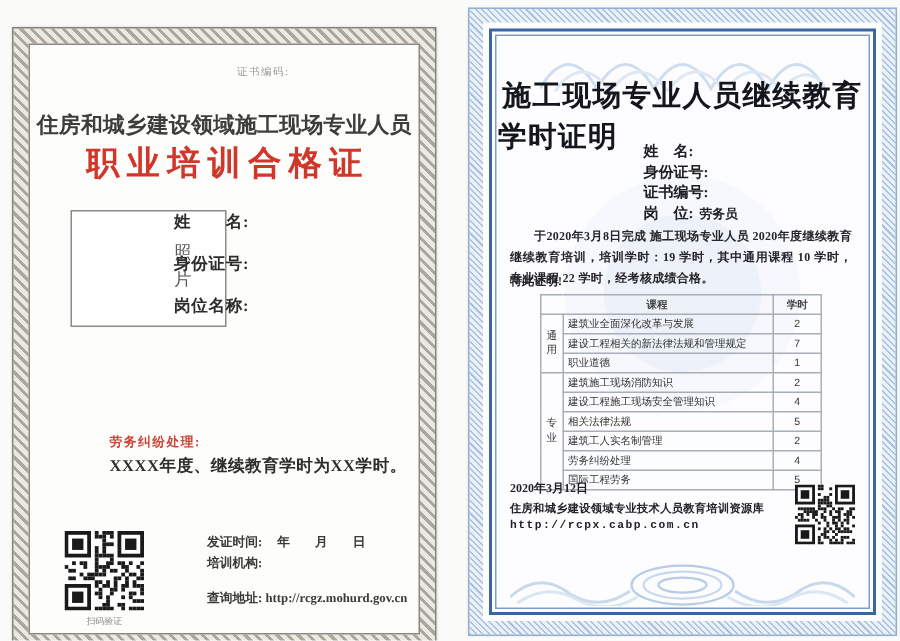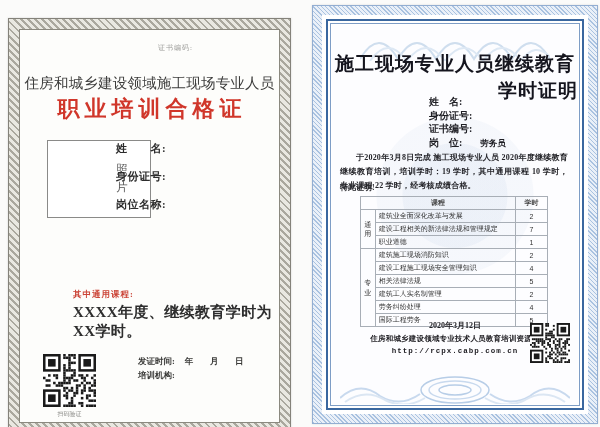--- a/index.html
+++ b/index.html
@@ -8,32 +8,32 @@
 
   
   .cert-left{position:absolute;left:8px;top:18px;width:281px;height:414px;
     border:1px solid #84827a;
     background:repeating-linear-gradient(45deg,#aaa89e 0 2px,#e9e8e1 2px 5px);
     box-shadow:0 0 2px rgba(0,0,0,.15);}
   .cl-paper{position:absolute;left:10px;top:10px;right:10px;bottom:10px;
     background:#fdfdfb;border:1px solid #8b897f;}
   .cl-code{position:absolute;left:138px;top:13px;font-size:7px;color:#9b9b98;letter-spacing:1px;}
   .cl-title1{position:absolute;left:0;top:44px;width:100%;text-align:center;
-    font-size:14.5px;font-weight:400;color:#3d3d3c;letter-spacing:.2px;}
+    font-size:14.5px;font-weight:700;color:#3d3d3c;letter-spacing:.2px;}
   .cl-title2{position:absolute;left:0;top:64px;width:100%;text-align:center;
     font-size:22px;font-weight:800;color:#d0362a;letter-spacing:5px;text-indent:5px;}
   .cl-photo{position:absolute;left:27px;top:110px;width:56px;height:76px;
     border:1px solid #8a8a88;background:#fff;display:flex;align-items:center;justify-content:center;padding-left:46px;}
   .cl-photo span{width:1.1em;font-size:11.5px;color:#555;line-height:1.55;word-break:break-all;text-align:center;}
   .cl-fields{position:absolute;left:96px;top:104px;}
   .cl-field{height:28px;line-height:28px;font-size:11px;font-weight:600;color:#2c2c2c;letter-spacing:.5px;}
   .cl-body{position:absolute;left:26px;top:194px;width:208px;font-size:12.5px;font-weight:700;
     color:#222;line-height:2.05;text-indent:1.7em;letter-spacing:.8px;}
   .cl-ce-label{position:absolute;left:53px;top:259px;font-size:8.5px;font-weight:700;color:#cb4437;letter-spacing:1px;}
-  .cl-ce-text{position:absolute;left:53px;top:273px;font-size:15px;font-weight:700;color:#2e2e2e;letter-spacing:.4px;}
+  .cl-ce-text{position:absolute;left:53px;top:273px;font-size:11px;font-weight:700;color:#2e2e2e;letter-spacing:.4px;}
   .qr-left{position:absolute;left:23px;top:324px;width:53px;height:53px;background:#fff;}
   .cl-qr-caption{position:absolute;left:23px;top:379px;width:53px;text-align:center;font-size:7px;color:#8c8c88;transform:scale(.85);}
   .cl-info{position:absolute;left:118px;top:324px;font-size:8.5px;font-weight:700;color:#3a3a38;}
   .cl-info .row{height:14px;line-height:14px;white-space:pre;}
   .cl-info .row.query{margin-top:9px;}
   .cl-blank{margin-left:10px;letter-spacing:2px;}
 
   
   .cert-right{position:absolute;left:312px;top:5px;width:284px;height:417px;
     background:repeating-linear-gradient(45deg,#a9c2e0 0 1px,#eaf0f8 1px 3px);
@@ -41,37 +41,37 @@
   .cr-gap{position:absolute;left:9px;top:9px;right:9px;bottom:9px;background:#fff;}
   .cr-frame{position:absolute;left:4px;top:4px;right:4px;bottom:4px;border:2px solid #3a679f;padding:2px;}
   .cr-frame-in{position:absolute;left:2px;top:2px;right:2px;bottom:2px;border:1px solid #7e9dc6;}
   .cr-paper{position:absolute;left:1px;top:1px;right:1px;bottom:1px;background:#fdfdff;overflow:hidden;
     background-image:radial-gradient(circle at 50% 45%,rgba(160,185,218,.10) 0 52px,transparent 53px),
                      radial-gradient(circle at 50% 45%,rgba(160,185,218,.08) 60px 78px,transparent 79px);}
   .rt-lace{position:absolute;left:50%;top:-4px;transform:translateX(-50%);}
   .rt-flourish{position:absolute;left:50%;bottom:0;transform:translateX(-50%);}
   .rt-title1{position:absolute;left:0;top:26px;width:100%;text-align:center;
     font-family:"Liberation Sans",sans-serif;font-size:19px;font-weight:800;color:#15151e;letter-spacing:1px;}
-  .rt-title2{position:absolute;left:0;top:53px;width:100%;text-align:right;
+  .rt-title2{position:absolute;left:0;top:53px;width:100%;text-align:left;
     font-family:"Liberation Sans",sans-serif;font-size:19px;font-weight:800;color:#15151e;letter-spacing:1px;}
   .rt-fields{position:absolute;left:97px;top:70px;}
   .rt-field{height:13.5px;line-height:13.5px;font-size:10px;font-weight:700;color:#1e1e24;}
-  .rt-field .val{font-size:8.5px;font-weight:600;margin-left:18px;}
+  .rt-field .val{font-size:8.5px;font-weight:600;margin-left:4px;}
   .rt-body{position:absolute;left:8px;top:126px;width:228px;font-size:8px;font-weight:600;
     color:#25252a;line-height:1.75;text-indent:2em;text-align:justify;letter-spacing:.2px;}
   .rt-attest{position:absolute;left:8px;top:157px;font-size:8px;font-weight:600;color:#25252a;}
   .rt-table{position:absolute;left:28px;top:171px;width:188px;border-collapse:collapse;
     font-family:"Liberation Sans",sans-serif;}
   .rt-table th,.rt-table td{border:1px solid #a8aeb6;padding:0 3px;height:12px;
     font-size:7px;color:#333;font-weight:500;}
   .rt-table th{text-align:center;font-weight:600;color:#444;}
   .rt-group{width:12px;text-align:center;line-height:1.3;word-break:break-all;padding:0 1px !important;color:#444;}
   .rt-course{width:140px;text-align:left;}
   .rt-hours{width:26px;text-align:center;}
-  .rt-bottom{position:absolute;left:8px;top:294px;width:230px;text-align:center;color:#222126;}
+  .rt-bottom{position:absolute;left:8px;top:294px;width:230px;text-align:left;color:#222126;}
   .rt-date{font-size:8px;font-weight:700;height:13px;line-height:13px;}
   .rt-org{font-size:7.5px;font-weight:700;height:13px;line-height:13px;letter-spacing:.2px;}
   .rt-url{font-size:7.5px;font-weight:700;height:13px;line-height:13px;letter-spacing:1px;
     font-family:"Liberation Mono",monospace;}
   .qr-right{position:absolute;left:198px;top:298px;width:40px;height:40px;background:#fff;}
 </style>
 </head>
 <body>
 
 <div class="stage">
@@ -82,21 +82,21 @@
       <div class="cl-title1">住房和城乡建设领域施工现场专业人员</div>
       <div class="cl-title2">职业培训合格证</div>
       <div class="cl-photo">
         <span>照片</span>
       </div>
       <div class="cl-fields">
         <div class="cl-field">姓　　名:</div>
         <div class="cl-field">身份证号:</div>
         <div class="cl-field">岗位名称:</div>
       </div>
-      <div class="cl-ce-label">其中通用课程:</div>
+      <div class="cl-ce-label">劳务纠纷处理:</div>
       <div class="cl-ce-text">XXXX年度、继续教育学时为XX学时。</div>
       <svg class="qr qr-left" viewBox="0 0 21 21">
           <rect x="8" y="0" width="1" height="1" fill="#1a1a1a"></rect>
           <rect x="10" y="0" width="1" height="1" fill="#1a1a1a"></rect>
           <rect x="11" y="0" width="1" height="1" fill="#1a1a1a"></rect>
           <rect x="12" y="0" width="1" height="1" fill="#1a1a1a"></rect>
           <rect x="8" y="1" width="1" height="1" fill="#1a1a1a"></rect>
           <rect x="9" y="1" width="1" height="1" fill="#1a1a1a"></rect>
           <rect x="10" y="1" width="1" height="1" fill="#1a1a1a"></rect>
           <rect x="12" y="1" width="1" height="1" fill="#1a1a1a"></rect>
@@ -217,20 +217,21 @@
           <rect x="15" y="1" width="5" height="5" fill="#fff"></rect>
           <rect x="16" y="2" width="3" height="3" fill="#1a1a1a"></rect>
           <rect x="0" y="14" width="7" height="7" fill="#1a1a1a"></rect>
           <rect x="1" y="15" width="5" height="5" fill="#fff"></rect>
           <rect x="2" y="16" width="3" height="3" fill="#1a1a1a"></rect>
         </svg>
       <div class="cl-qr-caption">扫码验证</div>
       <div class="cl-info">
         <div class="row"><span>发证时间:</span><span class="cl-blank">年　 月　 日</span></div>
         <div class="row">培训机构:</div>
+        <div class="row query"><span>查询地址:</span> <span>http://rcgz.mohurd.gov.cn</span></div>
       </div>
     </div>
   </div>
 
   <div class="cert-right">
     <div class="cr-gap">
       <div class="cr-frame">
         <div class="cr-frame-in">
           <div class="cr-paper">
             <svg class="rt-lace" width="190" height="40" viewBox="0 0 190 40">

